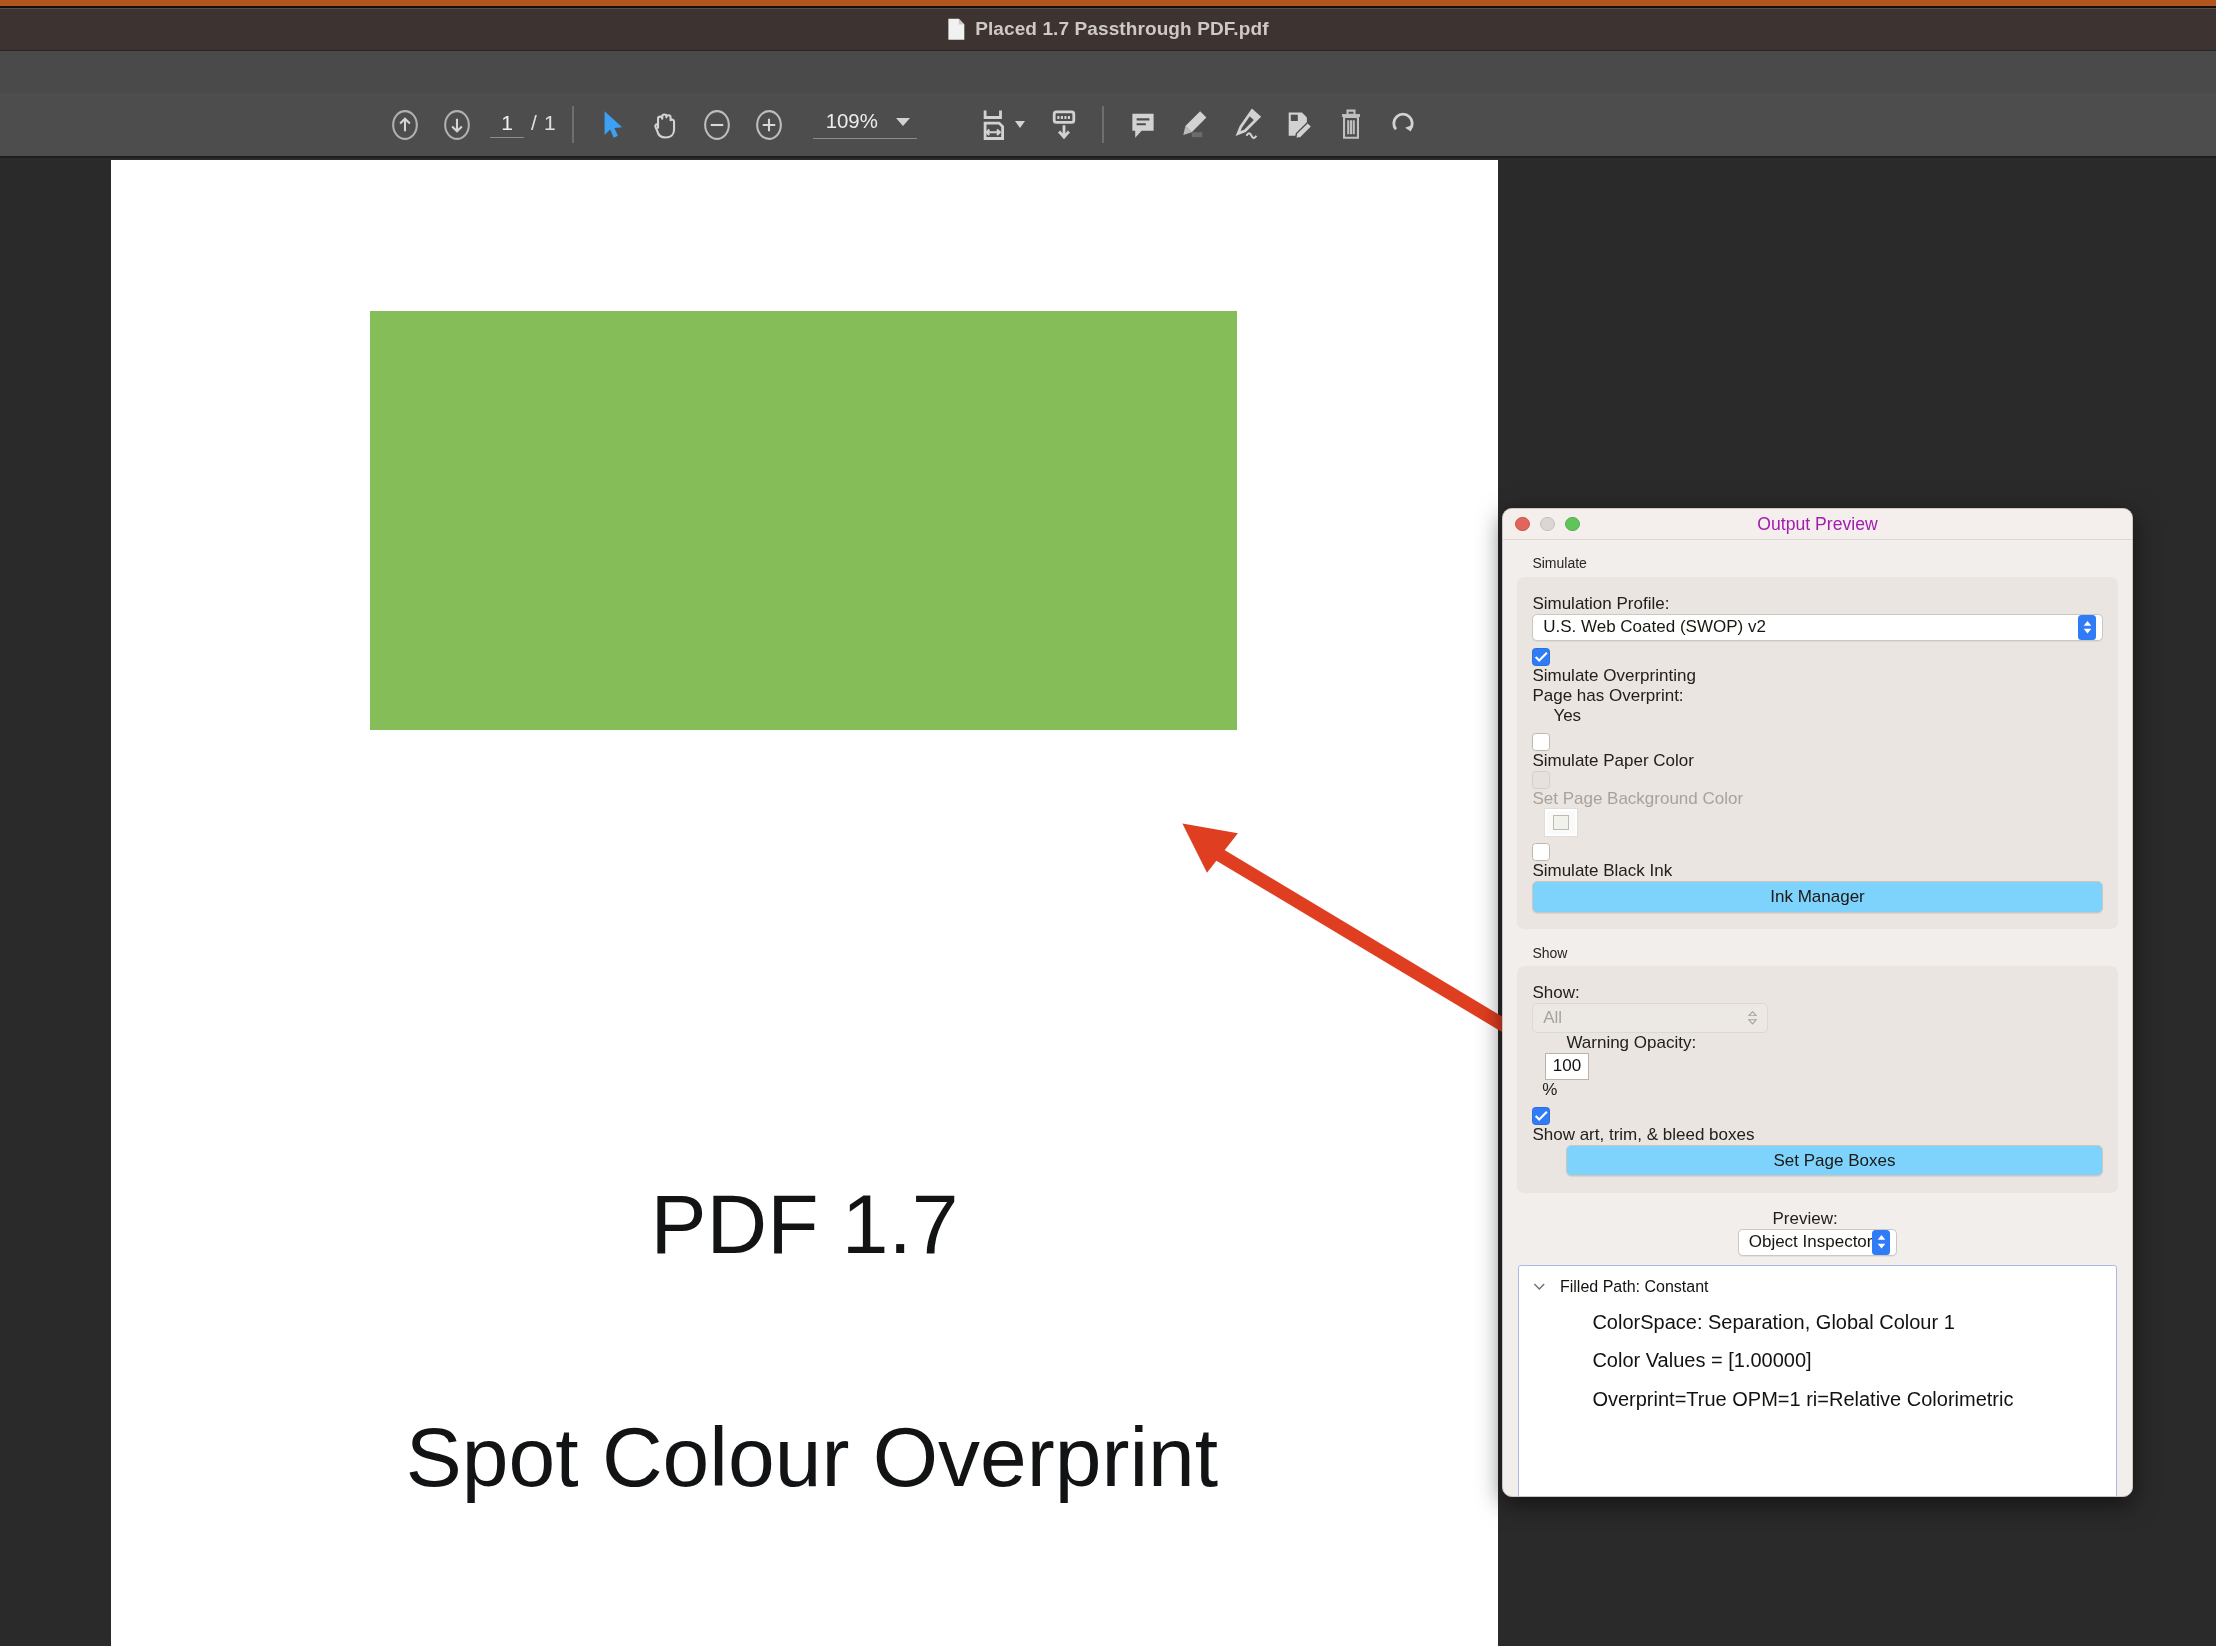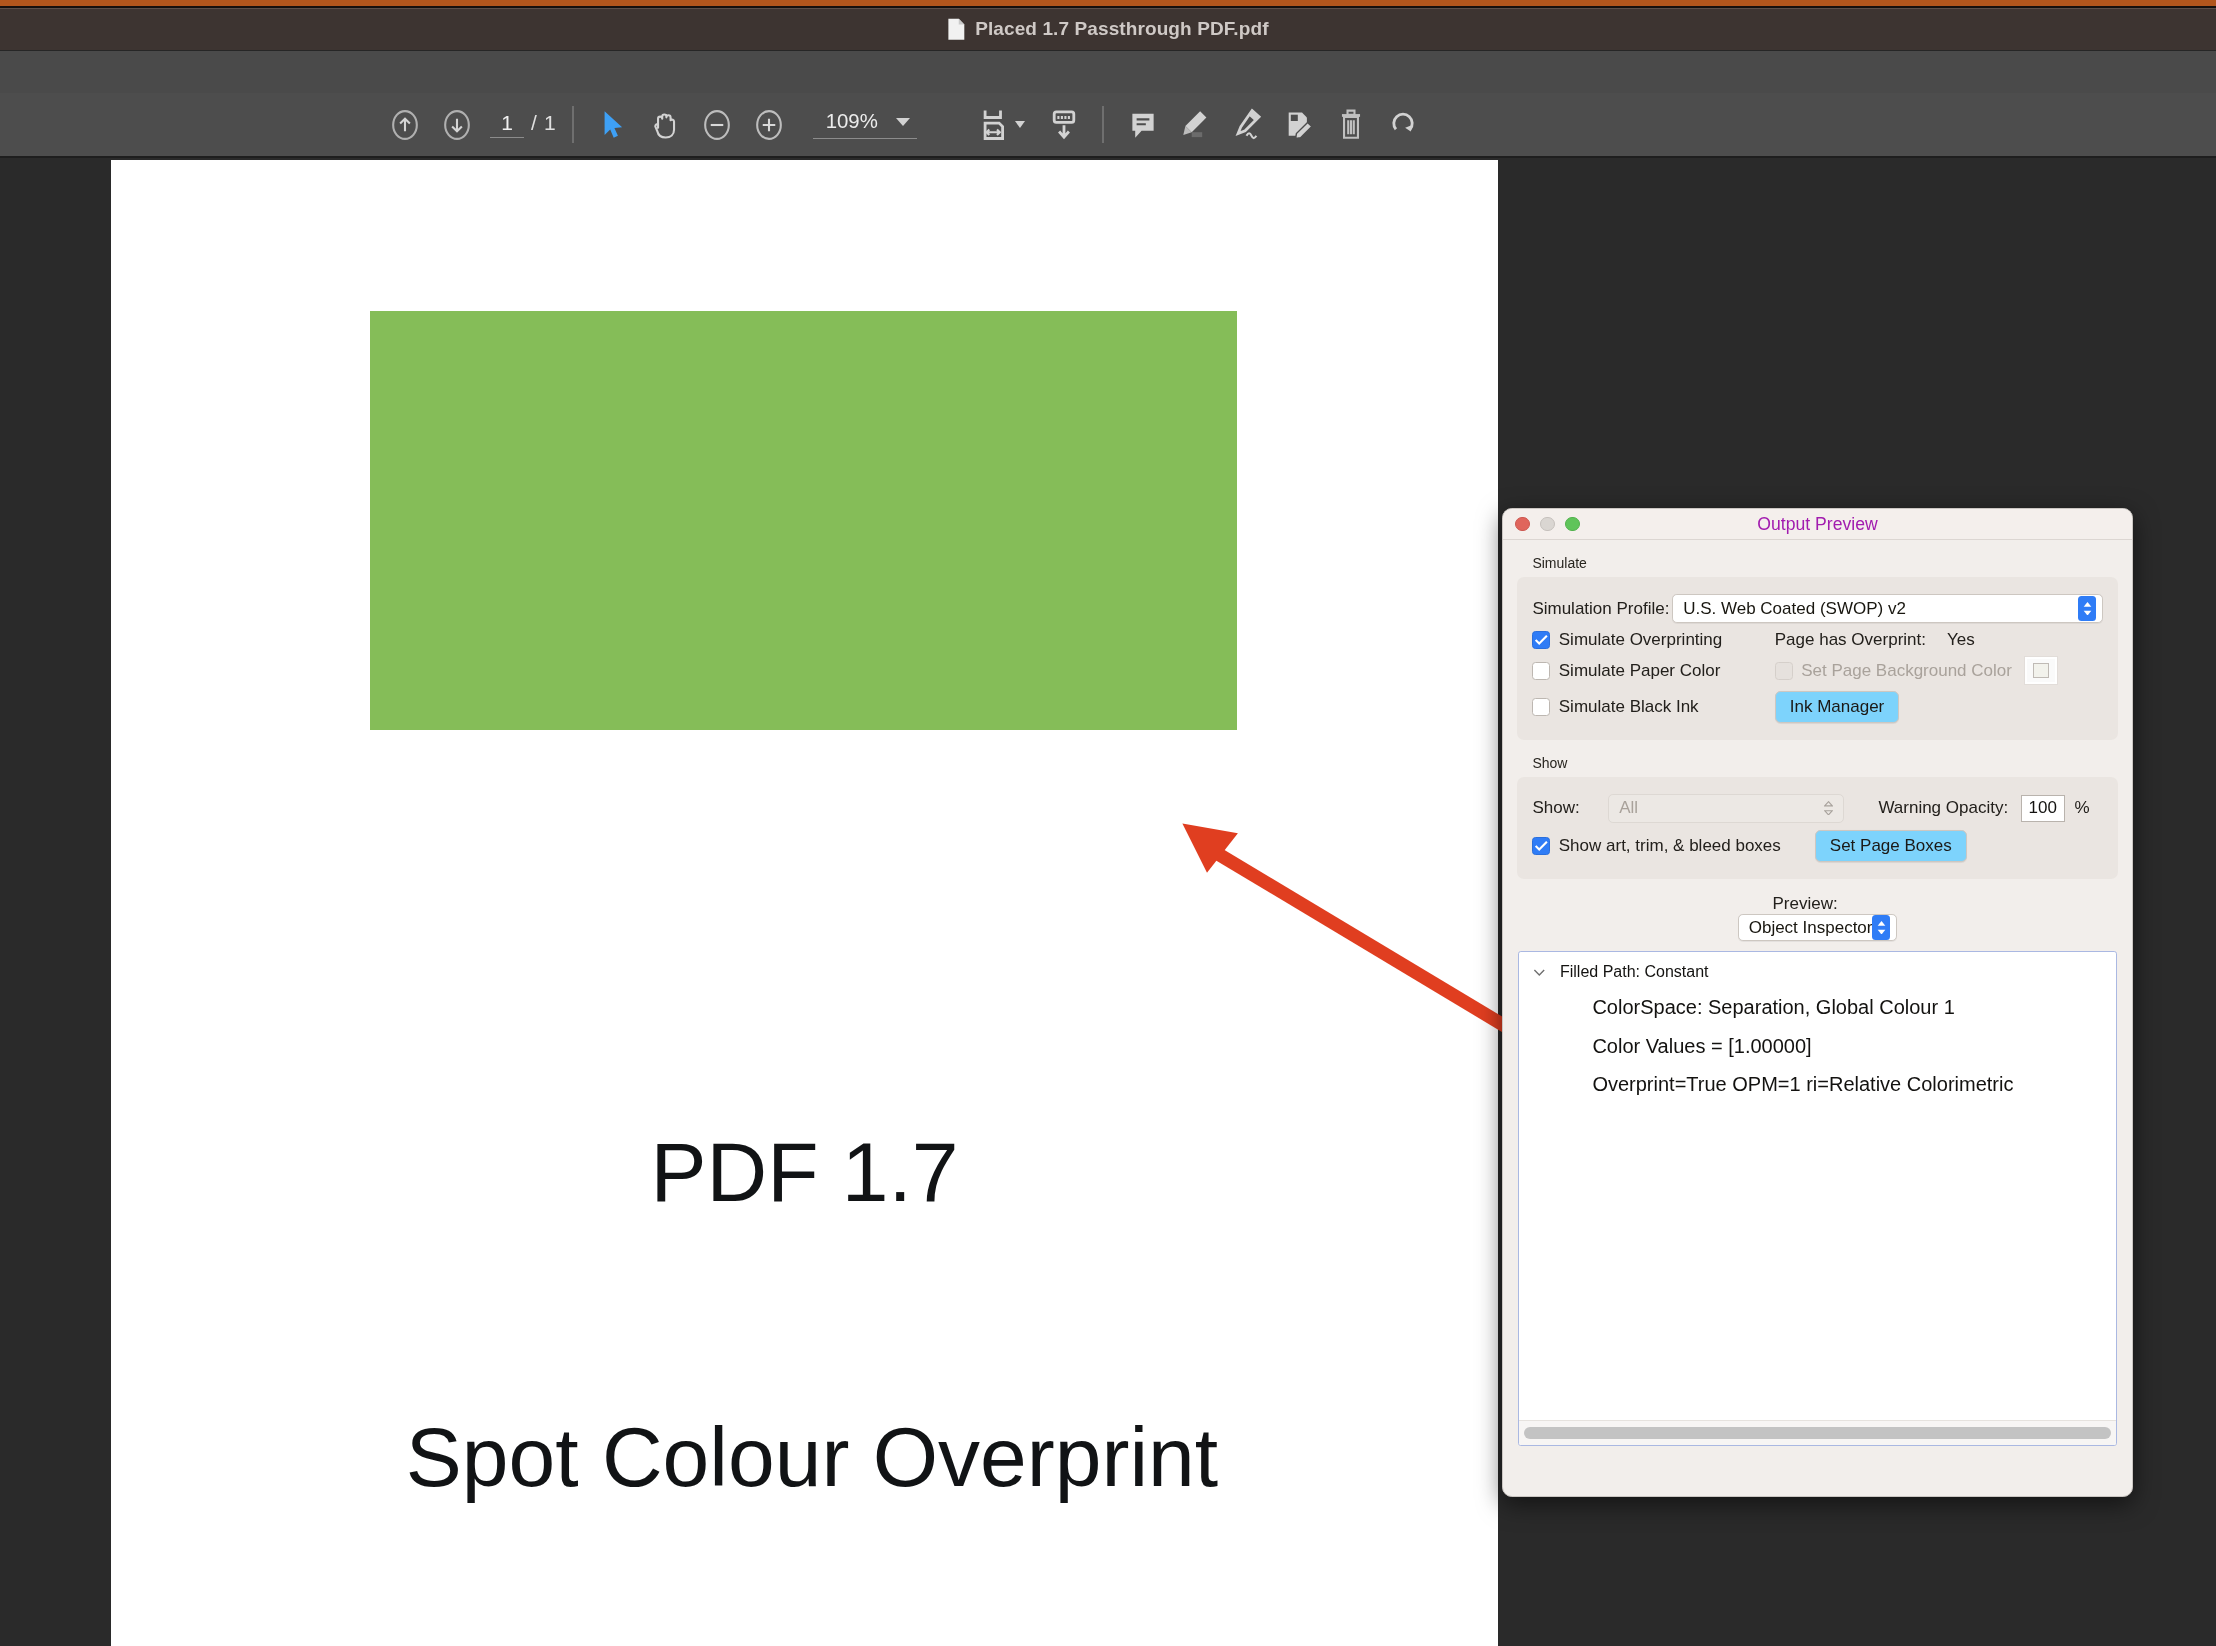--- a/index.html
+++ b/index.html
@@ -81,21 +81,21 @@
   
   .pdf-page {
     position: absolute; left: 111px; top: 160px;
     width: 1387px; height: 1486px; background: #ffffff;
   }
   .green-rect {
     position: absolute; left: 259px; top: 151px;
     width: 867px; height: 419px; background: #85bd58;
   }
   .doc-text-1 {
-    position: absolute; left: 0; top: 964px; width: 1387px;
+    position: absolute; left: 0; top: 1016px; width: 1387px;
     text-align: center; font-size: 84px; color: #111315;
     font-family: "Liberation Sans", sans-serif;
   }
   .doc-text-2 {
     position: absolute; left: 0; top: 1249px; width: 1387px;
     text-align: center; font-size: 84px; color: #111315;
     font-family: "Liberation Sans", sans-serif;
     padding-left: 15px;
   }
 
@@ -130,21 +130,21 @@
     font-size: 17.6px; color: #a21caf;
   }
 
   .op-body { padding: 8.4px 14px 0 14px; }
 
   .section-label { font-size: 14px; color: #28251f; margin: 7px 0 5.6px 15.4px; }
   .group-box {
     background: #eae5e1; border-radius: 7px; padding: 9.8px 15.4px 12.6px 15.4px;
   }
 
-  .row { display: flex; align-items: center; margin: 7px 0; }
+  .row { display: flex; margin: 7px 0; flex-direction: column; }
   .row.tight { margin: 4.2px 0; }
   .lbl { font-size: 17px; color: #23201c; }
   .lbl.dim { color: #a9a29b; }
 
   .popup {
     flex: 1; height: 29.5px; background: #ffffff;
     border: 0.7px solid #cdc7c1; border-radius: 4.9px;
     display: flex; align-items: center; padding: 0 5.6px 0 9.8px;
     font-size: 17px; color: #18160f; position: relative;
     box-shadow: 0 0.7px 0.7px rgba(0,0,0,.06);

